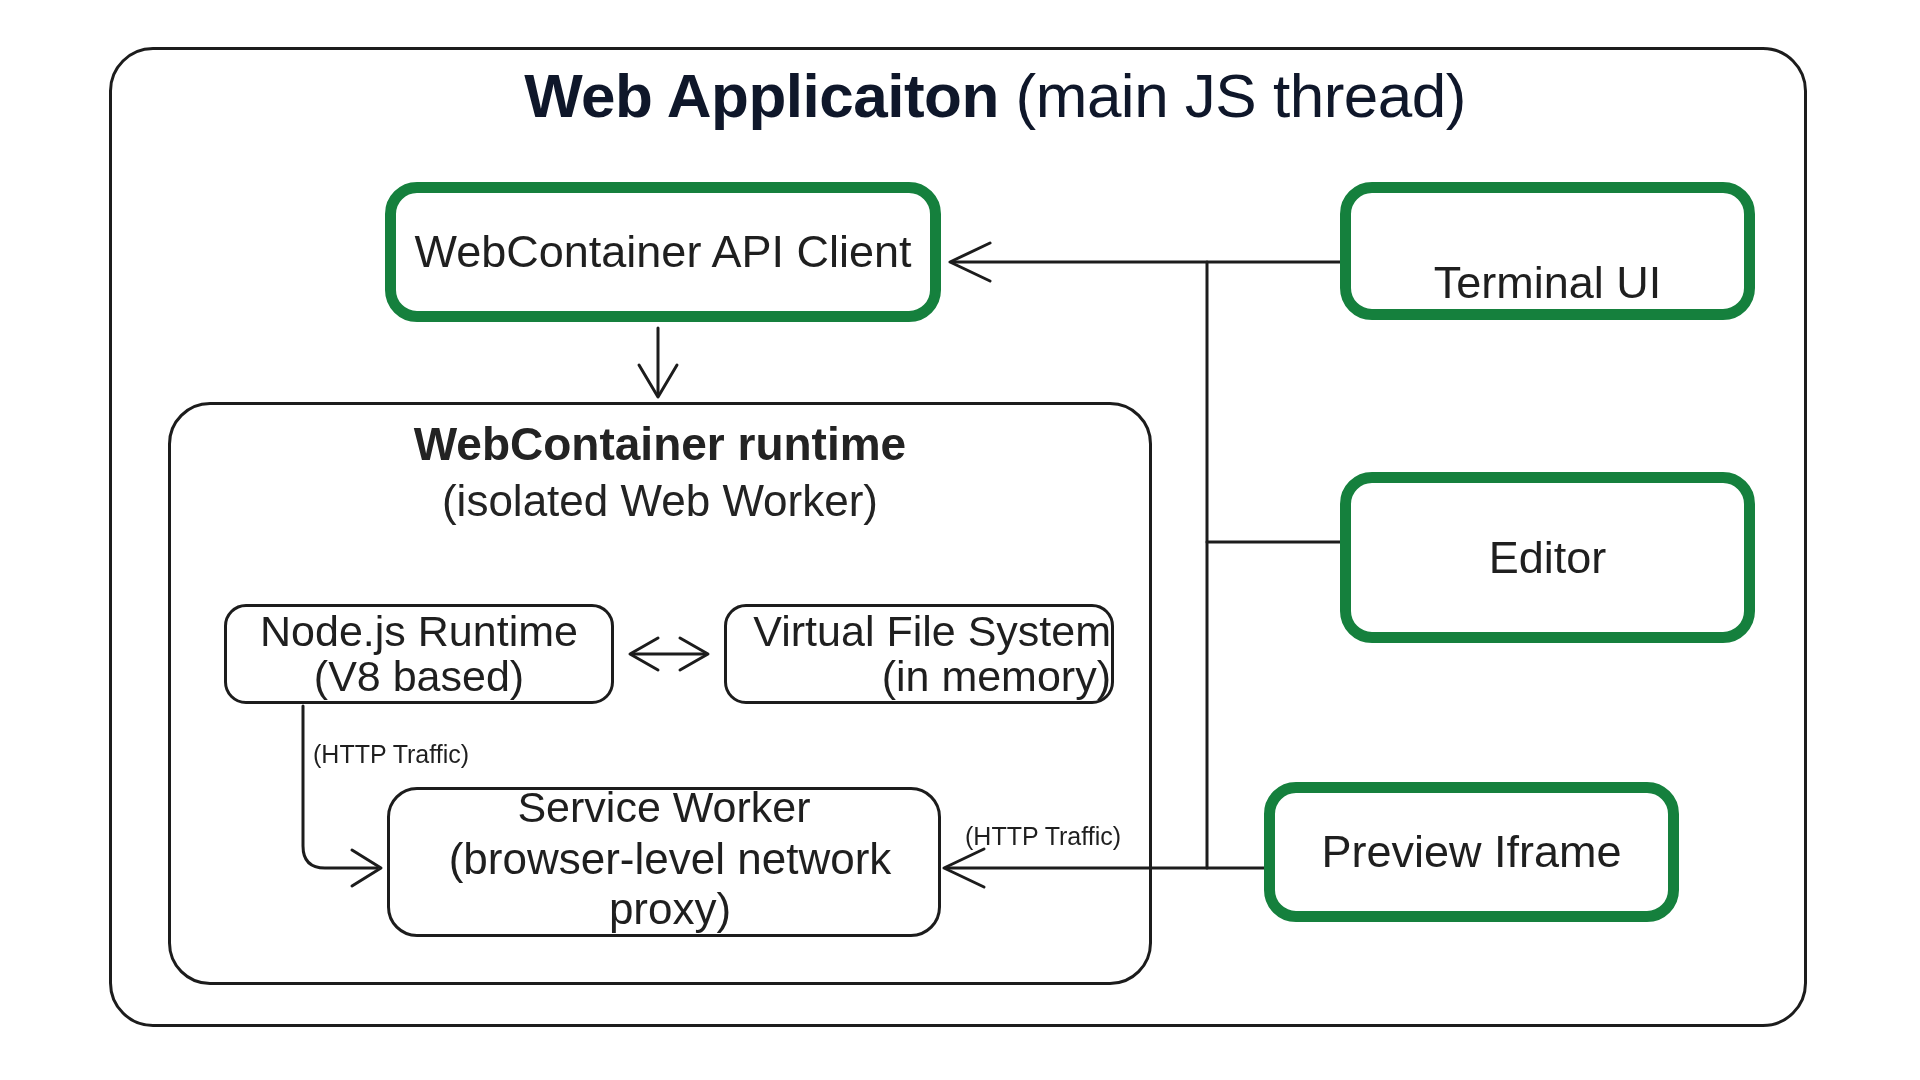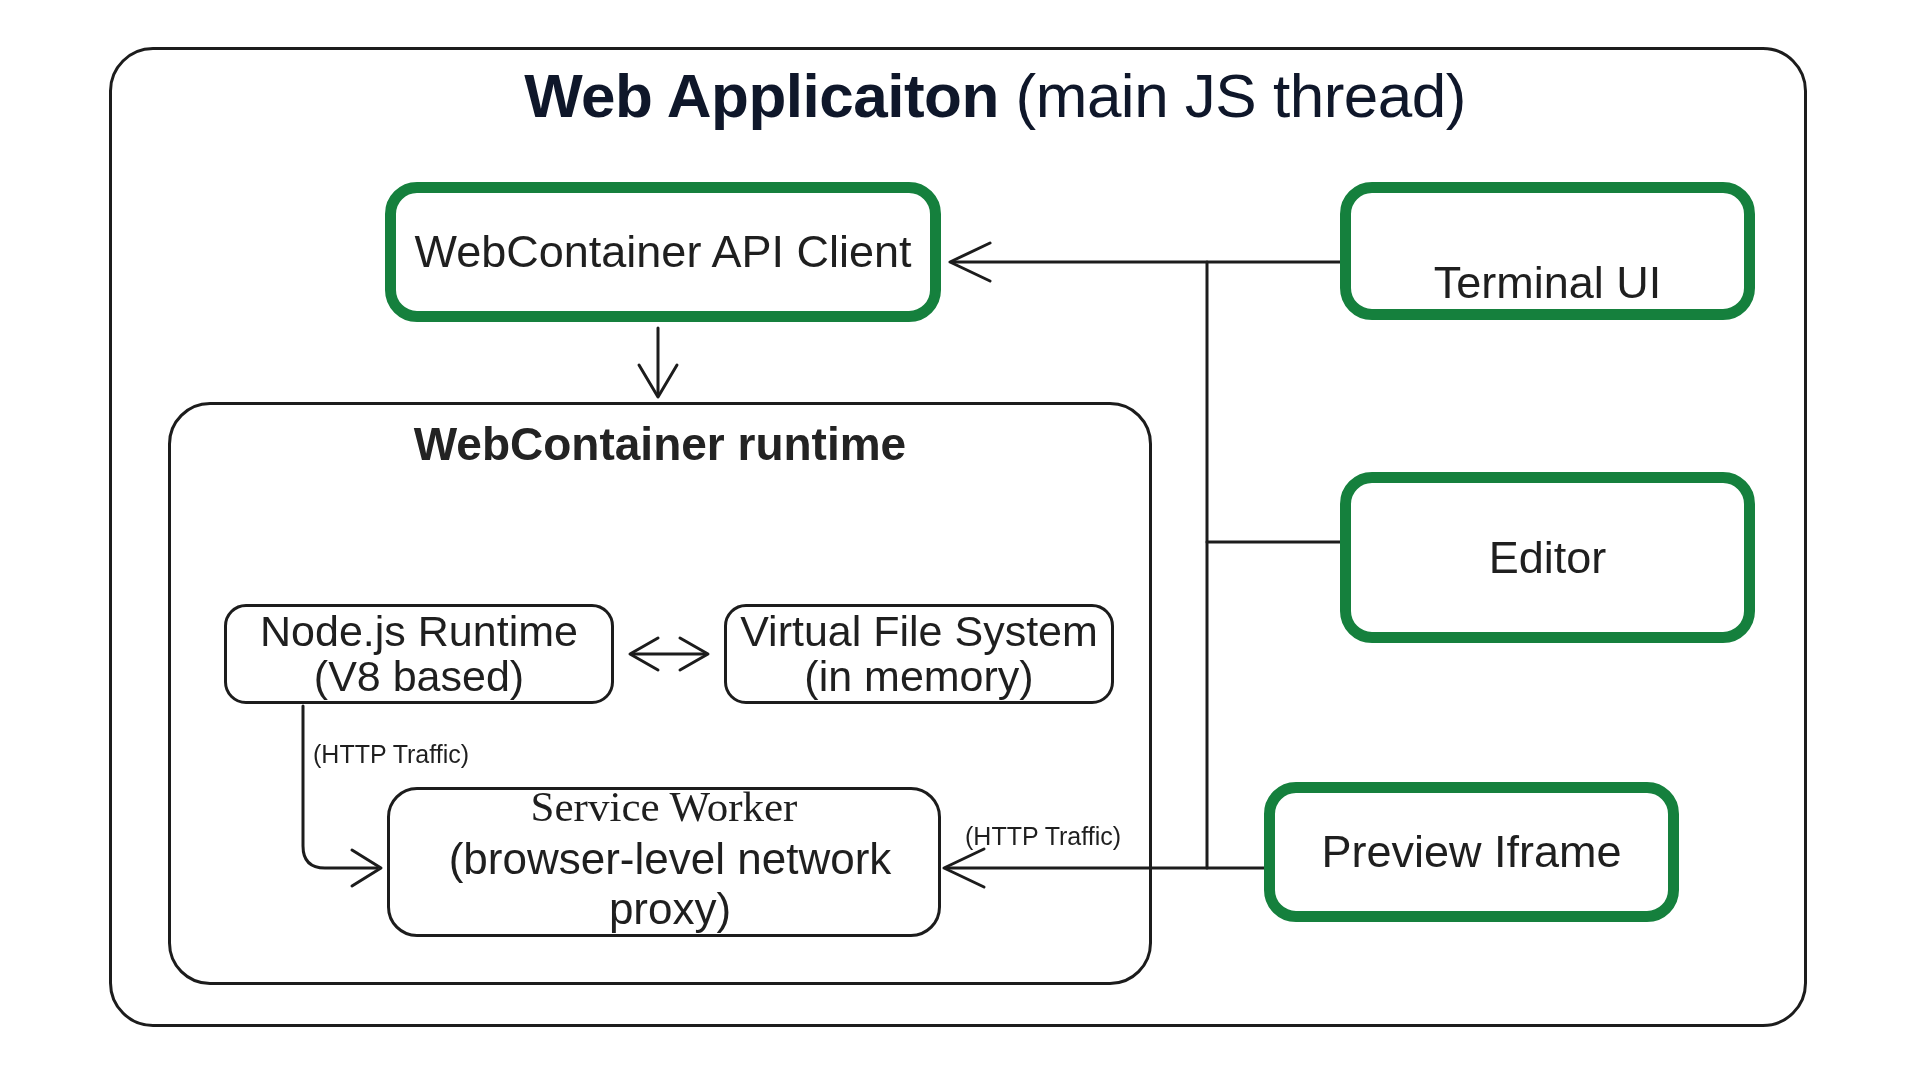--- a/index.html
+++ b/index.html
@@ -37,27 +37,27 @@
   }
   .runtime-heading{left:168px;top:416px;width:984px;text-align:center;}
   .runtime-heading .line1{font-size:46px;font-weight:bold;line-height:56px;color:#232323;}
   .runtime-heading .line2{font-size:44px;line-height:58px;color:#232323;}
   
   .small-node{
     border:3px solid #1c1c1c;border-radius:22px;background:#ffffff;
     flex-direction:column;font-size:43px;line-height:45px;
   }
   .node-runtime{left:224px;top:604px;width:390px;height:100px;}
-  .vfs{left:724px;top:604px;width:390px;height:100px;}
+  .vfs{left:724px;top:604px;width:390px;height:100px;align-items:flex-end;}
   .service-worker{
     left:387px;top:787px;width:554px;height:150px;
     border:3px solid #1c1c1c;border-radius:30px;background:#ffffff;
     flex-direction:column;padding-bottom:10px;
   }
-  .service-worker .line1{font-size:43px;line-height:54px;font-family:Liberation Serif, serif;}
+  .service-worker .line1{font-size:43px;line-height:54px;}
   .service-worker .line2{font-size:44px;line-height:50px;margin-left:12px;}
   
   .edge-label{font-size:25px;line-height:28px;color:#1f1f1f;white-space:nowrap;}
   .http-left{left:313px;top:740px;}
   .http-right{left:965px;top:822px;}
   
   .wires{left:0;top:0;width:1920px;height:1080px;pointer-events:none;}
   .wires path,.wires line,.wires polyline{
     stroke:#1c1c1c;stroke-width:3;fill:none;stroke-linecap:round;stroke-linejoin:round;
   }
@@ -115,20 +115,21 @@
   <div class="abs node red-node editor">
     <span>Editor</span>
   </div>
   <div class="abs node red-node preview-iframe">
     <span>Preview Iframe</span>
   </div>
 
   <div class="abs runtime-box"></div>
   <div class="abs runtime-heading">
     <div class="line1">WebContainer runtime</div>
+    <div class="line2">(isolated Web Worker)</div>
   </div>
 
   <div class="abs node small-node node-runtime">
     <div>Node.js Runtime</div>
     <div>(V8 based)</div>
   </div>
   <div class="abs node small-node vfs">
     <div>Virtual File System</div>
     <div>(in memory)</div>
   </div>

